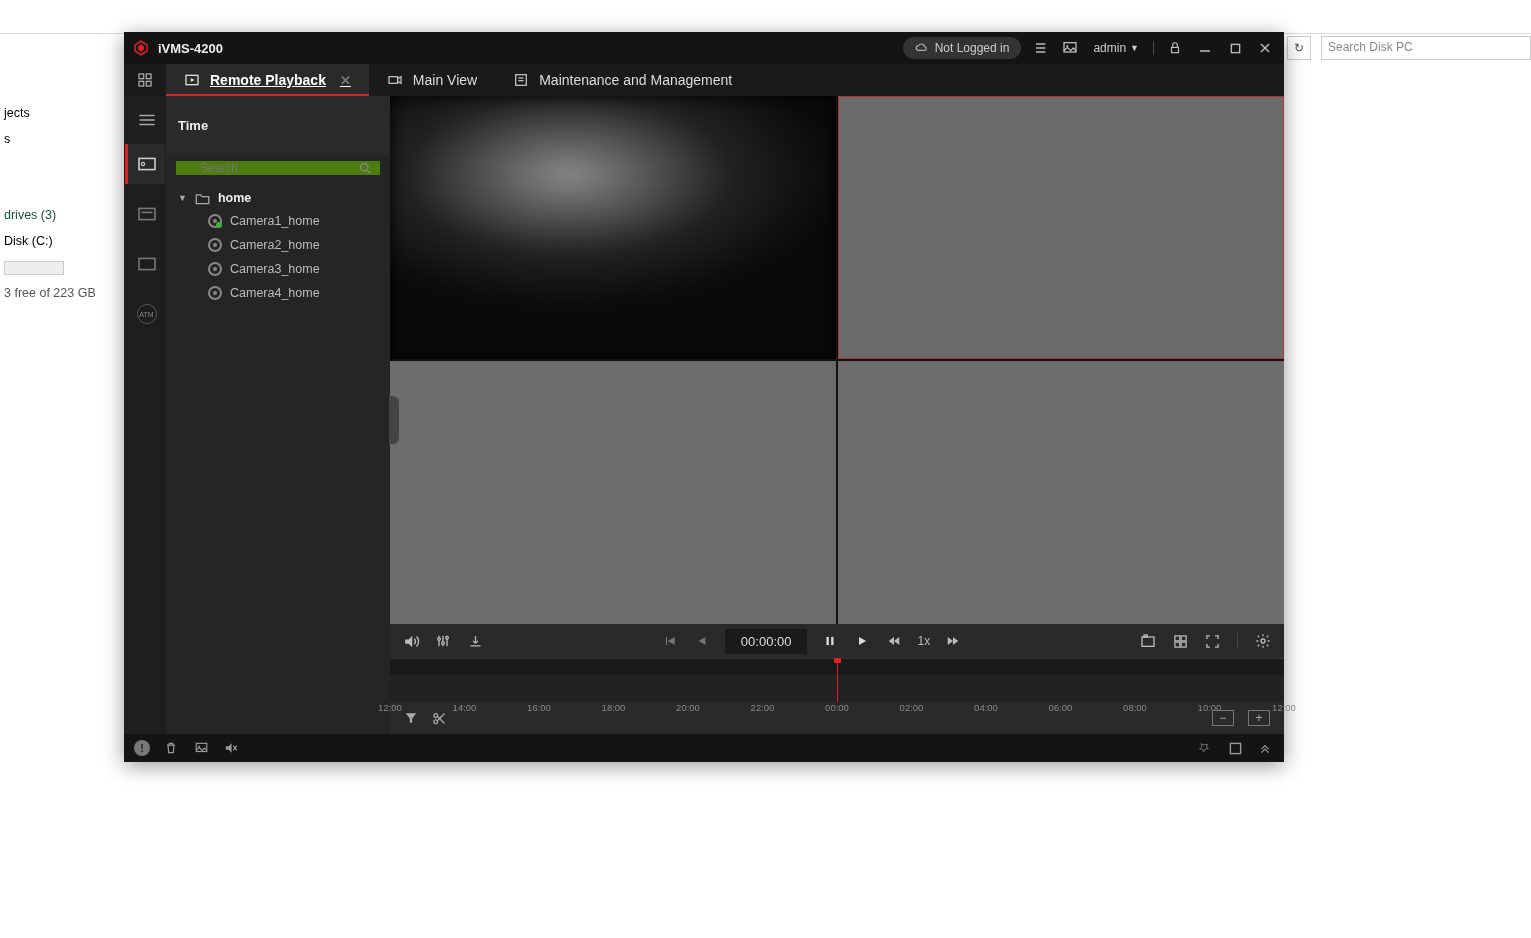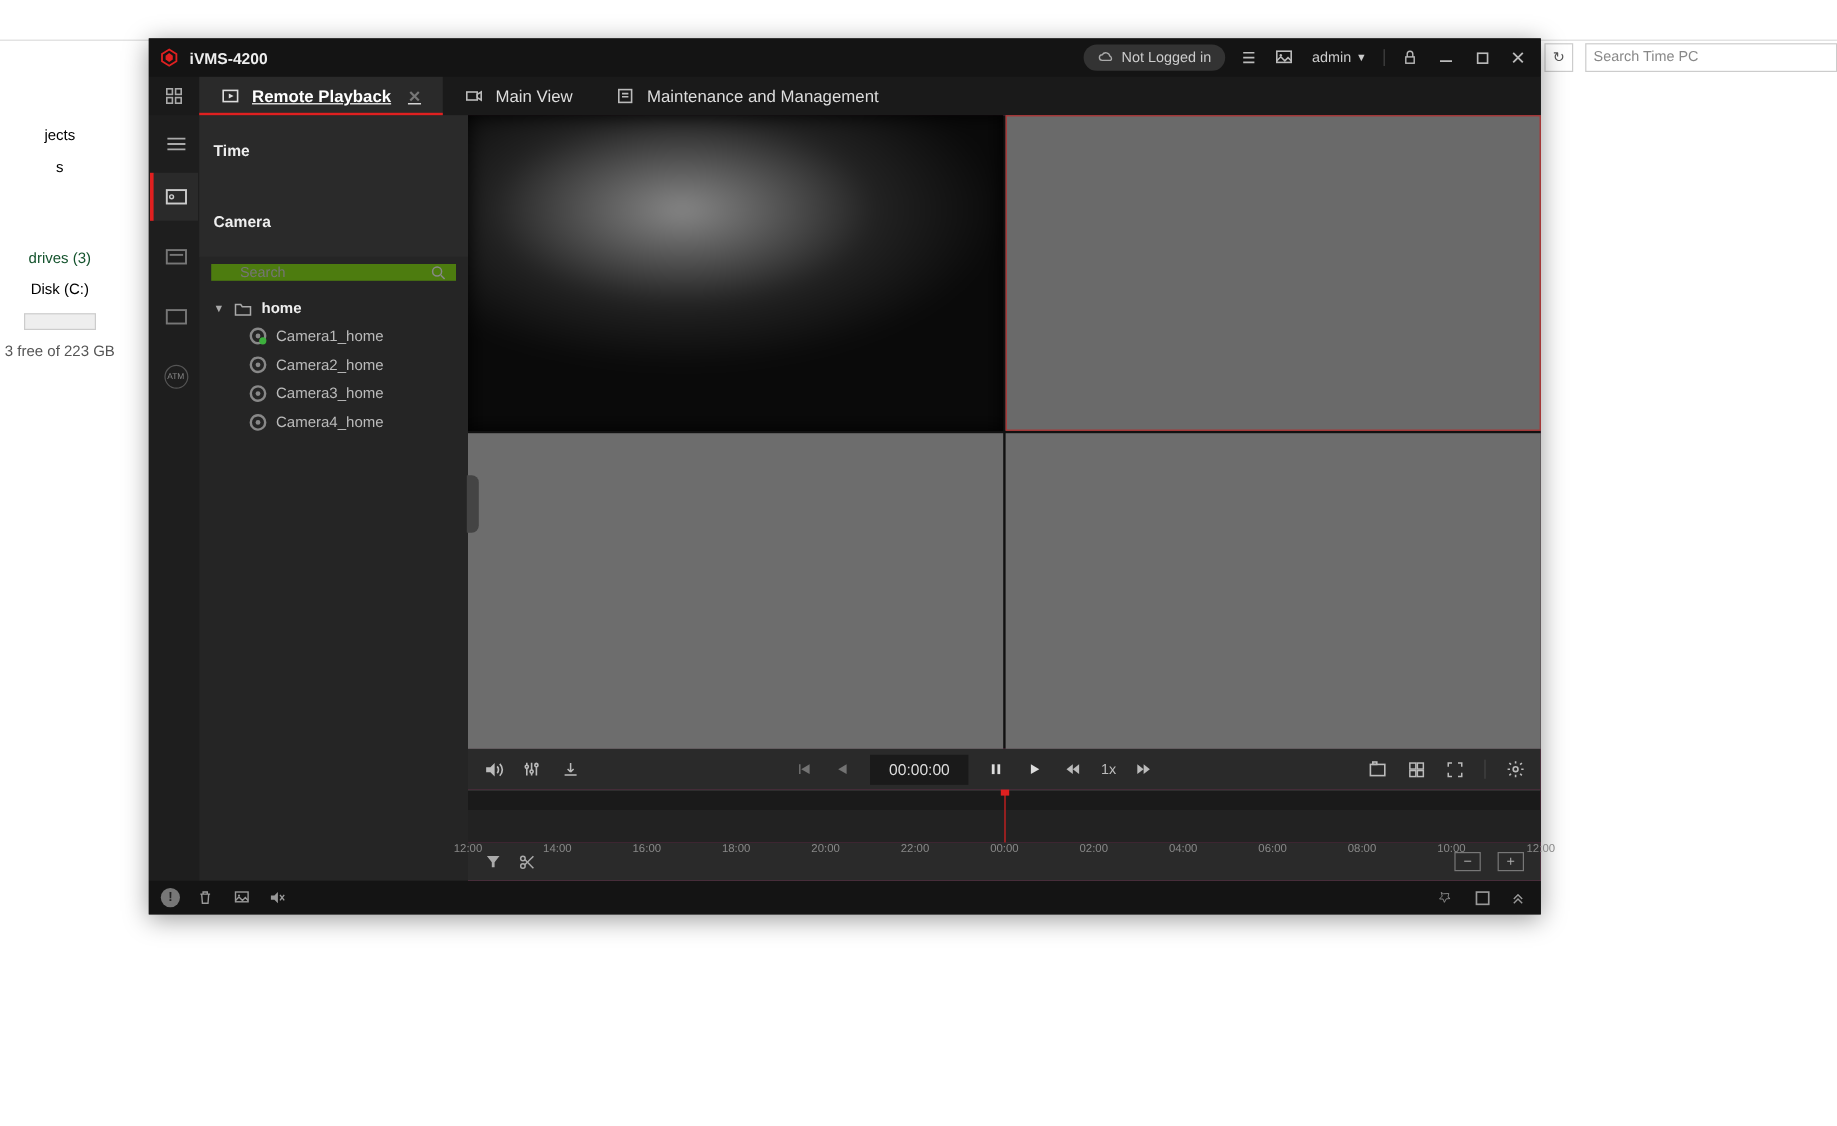--- a/index.html
+++ b/index.html
@@ -3,21 +3,21 @@
 <meta charset="utf-8">
 <style>
 * { margin: 0; padding: 0; box-sizing: border-box; font-family: "Segoe UI", Arial, sans-serif; }
 body { background: #fff; width: 1531px; height: 938px; overflow: hidden; position: relative; }
 
 
 .bg-explorer {
   position: absolute; left: 0; top: 0; width: 1531px; height: 938px;
   background: #fff; color: #000; font-size: 12px;
 }
-.bg-explorer .row { padding: 2px 4px; text-align: center; }
+.bg-explorer .row { padding: 2px 4px; }
 .bg-top { display:flex; align-items:center; border-bottom:1px solid #ddd; height:34px; padding:0 6px; gap:6px; }
 .bg-search { position:absolute; right:0; top:36px; width:210px; height:24px; border:1px solid #ccc; padding:3px 6px; font-size:12px; color:#888;}
 .bg-refresh { position:absolute; right:220px; top:36px; width:24px; height:24px; border:1px solid #ccc; display:flex; align-items:center; justify-content:center; color:#555;}
 .bg-left { position:absolute; left:0; top:100px; font-size:12.5px; line-height:22px; }
 .bg-blue { color:#14532d; }
 .bg-progress { width:60px; height:14px; background:#eee; border:1px solid #ccc; display:inline-block; vertical-align:middle; }
 .bg-progress-fill { height:100%; background:#26a0da; width:30%; }
 
 
 .app {
@@ -138,21 +138,21 @@
 .warn{ width:16px; height:16px; background:#777; border-radius:50%; display:flex; align-items:center; justify-content:center; color:#222; font-size:11px; font-weight:bold;}
 
 svg { display:block; }
 </style>
 </head>
 <body>
 
 <div class="bg-explorer">
   <div class="bg-top"></div>
   <div class="bg-refresh">↻</div>
-  <div class="bg-search">Search Time PC</div>
+  <div class="bg-search">Search Disk PC</div>
   <div class="bg-left">
     <div class="row">jects</div>
     <div class="row">s</div>
     <div style="height:50px"></div>
     <div class="row bg-blue">drives (3)</div>
     <div class="row">Disk (C:)</div>
     <div class="row"><span class="bg-progress"><span class="bg-progress-fill"></span></span></div>
     <div class="row" style="color:#555">3 free of 223 GB</div>
   </div>
 </div>
@@ -282,21 +282,20 @@
             <rect x="2" y="3" width="20" height="14" fill="none" stroke="#777" stroke-width="2"></rect>
           </svg>
       </div>
       <div class="rail-btn">
         <span class="atm">ATM</span>
       </div>
     </div>
 
     <div class="sidebar">
       <div class="side-sec-title">Time</div>
-      <div class="side-sec-title">Camera</div>
       <div class="searchrow">
         <input placeholder="Search" style="">
         <span>
           <svg width="15" height="15" viewBox="0 0 24 24">
               <circle cx="10" cy="10" r="6" fill="none" stroke="#888" stroke-width="2"></circle>
               <line x1="15" y1="15" x2="20" y2="20" stroke="#888" stroke-width="2"></line>
             </svg>
         </span>
       </div>
       <div class="tree">

